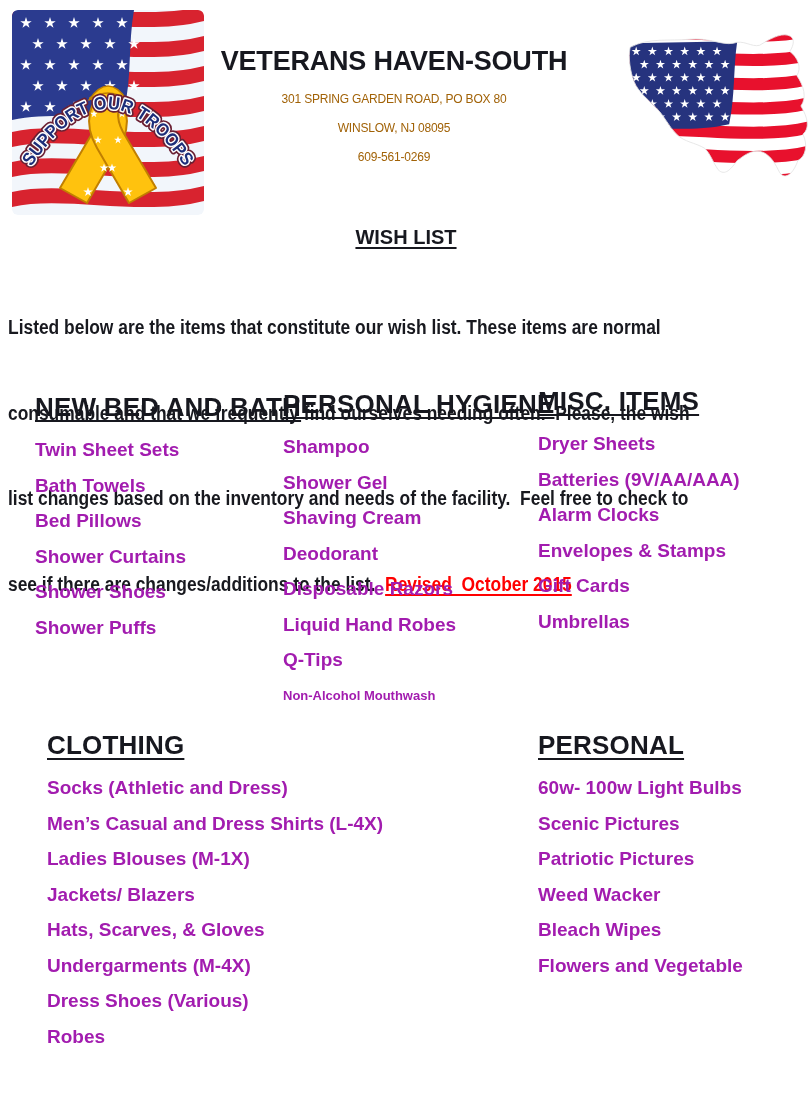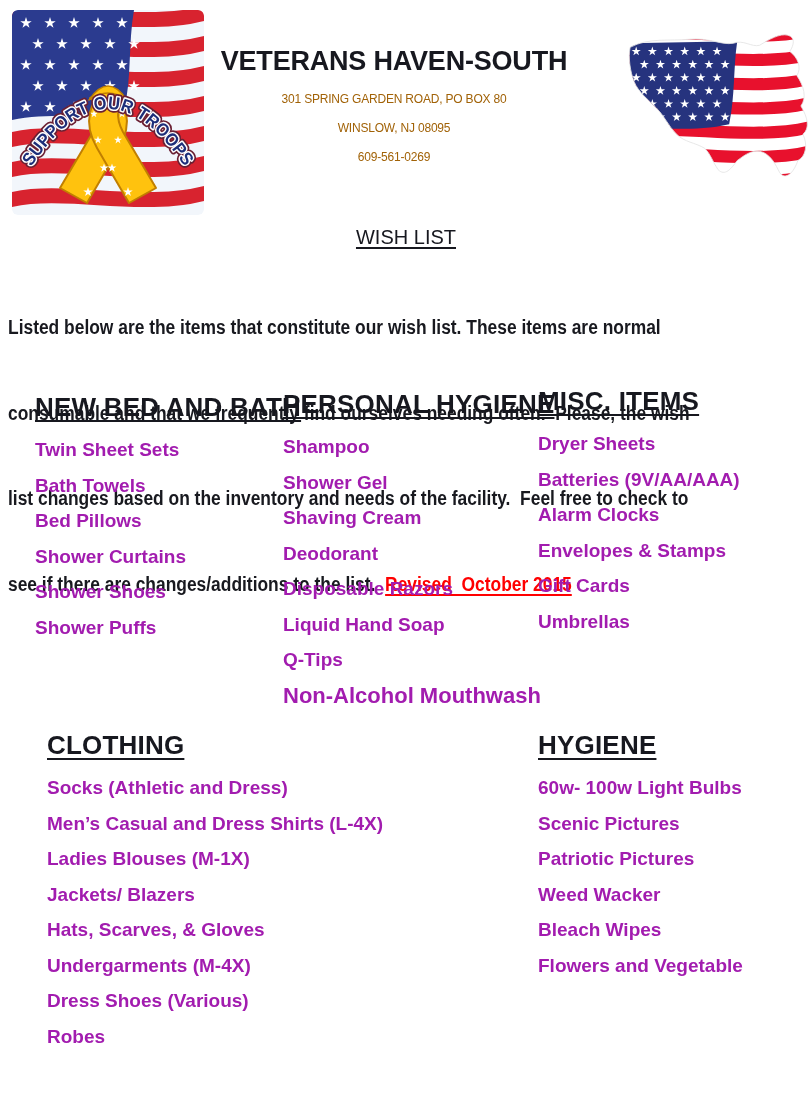--- a/index.html
+++ b/index.html
@@ -17,21 +17,21 @@
   
   .usa-map{position:absolute;left:618px;top:26px;width:192px;height:166px;}
   .usa-map svg{display:block;width:100%;height:100%;}
   
   .org-header{position:absolute;left:132px;top:46px;width:524px;text-align:center;}
   .org-name{font-size:27px;font-weight:bold;letter-spacing:-.2px;color:#17181f;margin-bottom:8px;}
   .org-line{font-size:12px;line-height:29px;letter-spacing:-.2px;color:#a16207;}
   
   .wish-title{
     position:absolute;left:0;top:226px;width:812px;text-align:center;
-    font-size:20px;font-weight:normal;color:#17181f;
+    font-size:20px;font-weight:bold;color:#17181f;
     text-decoration:underline;text-decoration-thickness:2px;text-underline-offset:3px;
   }
   
   .intro{
     position:absolute;left:8px;top:256px;
     font-size:20px;font-weight:bold;line-height:28.5px;color:#18191f;
     white-space:pre;transform:scaleX(0.87);transform-origin:0 0;
   }
   .intro-line,.intro-last{display:block;}
   .revised{color:#ff0000;text-decoration:underline;text-decoration-thickness:2px;text-underline-offset:3px;}
@@ -41,21 +41,21 @@
     font-size:26px;font-weight:bold;letter-spacing:.2px;color:#17181f;line-height:24px;
     text-decoration:underline;text-decoration-thickness:2px;text-underline-offset:4px;
     margin-bottom:13px;
   }
   .list-item{font-size:19px;font-weight:bold;line-height:35.5px;white-space:nowrap;color:#a21caf;}
   .sec-bedbath{left:35px;top:395px;}
   .sec-hygiene{left:283px;top:392px;}
   .sec-misc{left:538px;top:389px;}
   .sec-clothing{left:35px;top:733px;margin-left:12px;}
   .sec-facility{left:538px;top:733px;}
-  .sec-hygiene .list-item:last-child{font-size:22px;}
+  .sec-hygiene .list-item:last-child{font-size:13px;}
 </style>
 </head>
 <body>
 
 <div class="page">
 
   <div class="troops-logo">
     <svg viewBox="0 0 192 205">
       <defs>
         <clipPath id="tlclip">
@@ -217,21 +217,21 @@
   </div>
 
   <div class="section sec-hygiene">
     <div class="section-title">PERSONAL HYGIENE</div>
     <div>
         <div class="list-item">Shampoo</div>
         <div class="list-item">Shower Gel</div>
         <div class="list-item">Shaving Cream</div>
         <div class="list-item">Deodorant</div>
         <div class="list-item">Disposable Razors</div>
-        <div class="list-item">Liquid Hand Soap</div>
+        <div class="list-item">Liquid Hand Robes</div>
         <div class="list-item">Q-Tips</div>
         <div class="list-item">Non-Alcohol Mouthwash</div>
       </div>
   </div>
 
   <div class="section sec-misc">
     <div class="section-title">MISC. ITEMS</div>
     <div>
         <div class="list-item">Dryer Sheets</div>
         <div class="list-item">Batteries (9V/AA/AAA)</div>
@@ -250,21 +250,21 @@
         <div class="list-item">Ladies Blouses (M-1X)</div>
         <div class="list-item">Jackets/ Blazers</div>
         <div class="list-item">Hats, Scarves, &amp; Gloves</div>
         <div class="list-item">Undergarments (M-4X)</div>
         <div class="list-item">Dress Shoes (Various)</div>
         <div class="list-item">Robes</div>
       </div>
   </div>
 
   <div class="section sec-facility">
-    <div class="section-title">HYGIENE</div>
+    <div class="section-title">PERSONAL</div>
     <div>
         <div class="list-item">60w- 100w Light Bulbs</div>
         <div class="list-item">Scenic Pictures</div>
         <div class="list-item">Patriotic Pictures</div>
         <div class="list-item">Weed Wacker</div>
         <div class="list-item">Bleach Wipes</div>
         <div class="list-item">Flowers and Vegetable</div>
       </div>
   </div>
 

